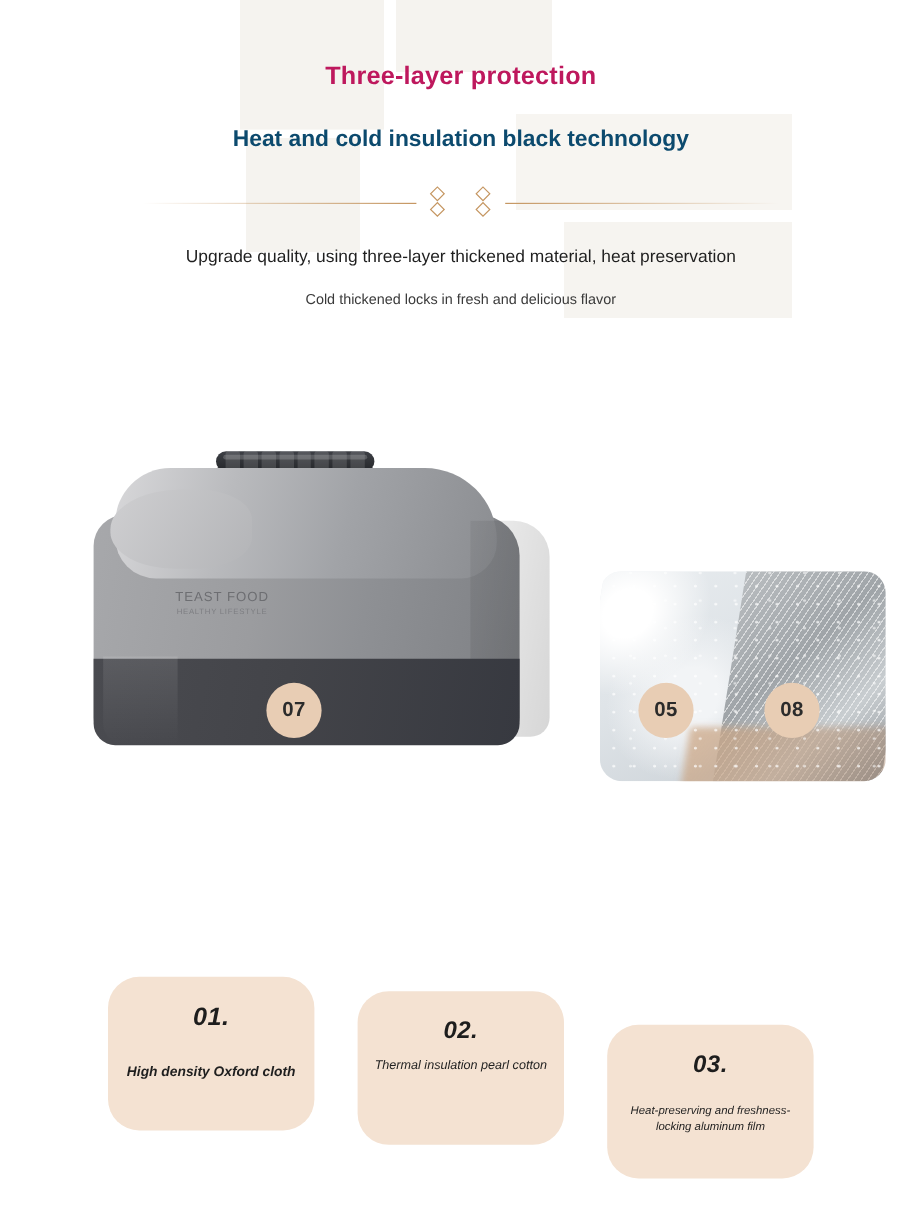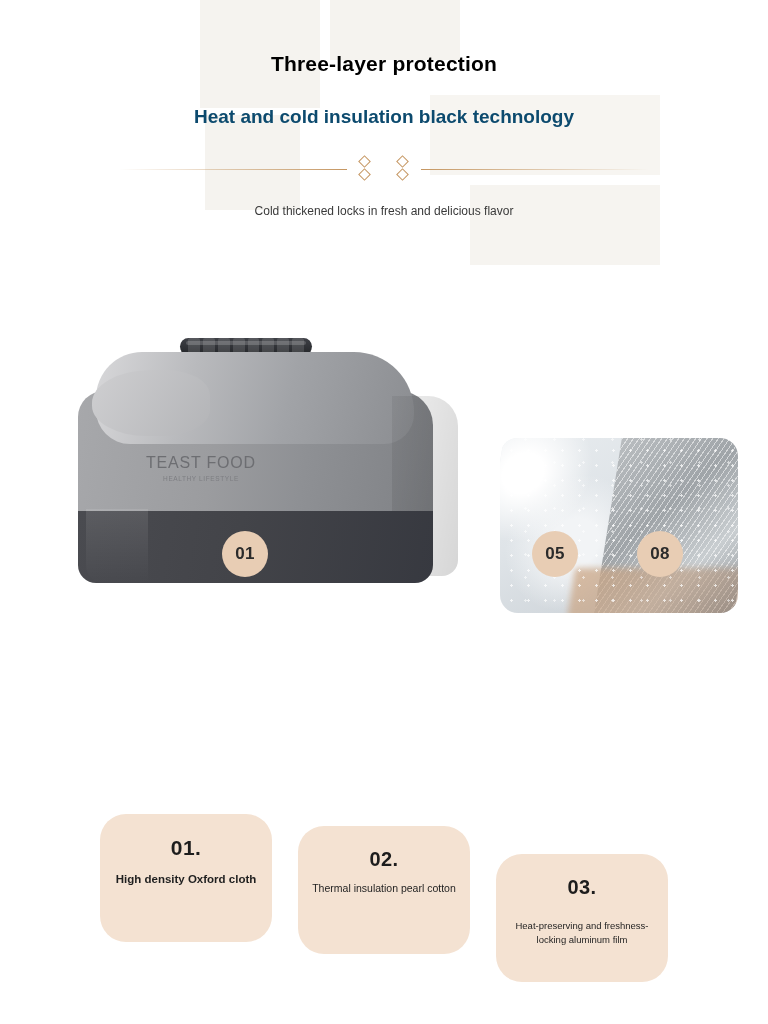--- a/index.html
+++ b/index.html
@@ -37,21 +37,21 @@
   
   .header {
     position: relative;
     padding-top: 52px;
     text-align: center;
   }
   .title-1 {
     font-size: 21px;
     font-weight: bold;
     letter-spacing: .2px;
-    color: #000000;
+    color: #be185d;
   }
   .title-2 {
     font-size: 19px;
     font-weight: bold;
     margin-top: 30px;
     color: #0c4a6e;
   }
 
   
   .divider {
@@ -210,21 +210,21 @@
   .handle .postL { left: 2px; transform: rotate(-10deg); }
   .handle .postR { right: 2px; transform: rotate(10deg); }
 
   .brand {
     position: absolute;
     left: 78px;
     top: 128px;
     text-align: center;
     color: #6d6e72;
   }
-  .brand .b1 { font-size: 16px; letter-spacing: .8px; }
+  .brand .b1 { font-size: 11px; letter-spacing: .8px; }
   .brand .b2 { font-size: 6.5px; letter-spacing: .6px; margin-top: 3px; color: #7d7e82; }
 
   
   .badge {
     position: absolute;
     width: 46px; height: 46px;
     border-radius: 50%;
     background: #e8cdb4;
     color: #2b2b2b;
     font-size: 17px;
@@ -286,40 +286,41 @@
   .badge-02 { left: 532px; top: 205px; }
   .badge-03 { left: 637px; top: 205px; }
 
   
   .cards {
     position: absolute;
     left: 0; right: 0;
     bottom: 42px;
     display: flex;
     justify-content: center;
-    gap: 26px;
+    gap: 36px;
+    font-style: italic;
   }
   .card {
     width: 172px;
     height: 128px;
     background: #f4e2d2;
     border-radius: 26px;
     display: flex;
     flex-direction: column;
     align-items: center;
     padding-top: 22px;
   }
   .card .num {
     font-size: 21px;
     font-weight: bold;
     color: #1d1d1d;
     letter-spacing: .4px;
   }
   .card .desc {
-    margin-top: 11px;
+    margin-top: 26px;
     font-size: 11.5px;
     line-height: 1.45;
     color: #1f1f1f;
     text-align: center;
     width: 150px;
     font-weight: bold;
   }
   .card.c2 { margin-top: 12px; }
   .card.c2 .num { font-size: 20px; }
   .card.c2 .desc { font-size: 10.5px; margin-top: 10px; font-weight: normal; }
@@ -346,20 +347,21 @@
     <span class="line left"></span>
     <span class="line right"></span>
     <span class="diamonds">
       <span class="dia d1"></span>
       <span class="dia d2"></span>
       <span class="dia d3"></span>
       <span class="dia d4"></span>
     </span>
   </div>
 
+  <div class="sub-1">Upgrade quality, using three-layer thickened material, heat preservation</div>
   <div class="sub-2">Cold thickened locks in fresh and delicious flavor</div>
 </div>
 
 <div class="photos">
 
   <div class="bag-wrap">
     <div class="handle">
       <span class="postL"></span>
       <span class="postR"></span>
       <span class="strap"></span>
@@ -379,21 +381,21 @@
     <div class="bag-fold"></div>
     <div class="bag-side"></div>
     <div class="bag-bottom"></div>
 
     <div class="brand">
       <div class="b1">TEAST FOOD</div>
       <div class="b2">HEALTHY LIFESTYLE</div>
     </div>
   </div>
 
-  <div class="badge badge-01">01</div>
+  <div class="badge badge-01">07</div>
 
   <div class="fabric">
     <span class="leftpanel"></span>
     <span class="rightpanel"></span>
     <span class="warmbottom"></span>
     <span class="specks"></span>
   </div>
 
   <div class="badge badge-02">05</div>
   <div class="badge badge-03">08</div>

